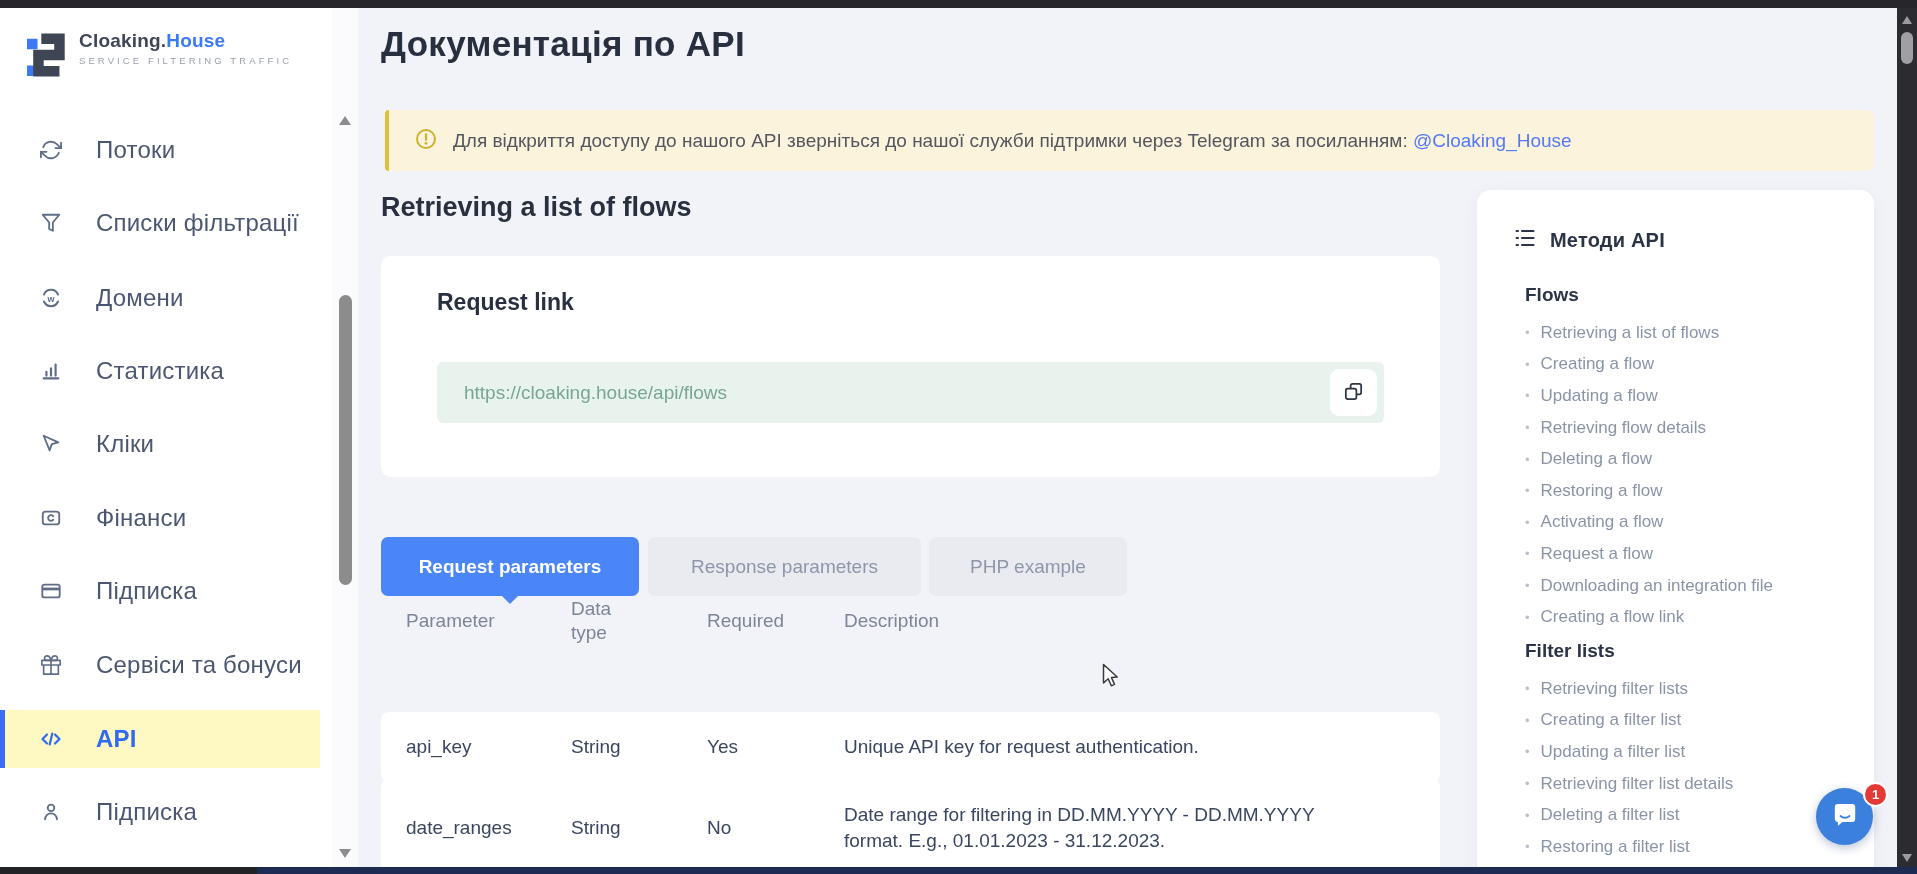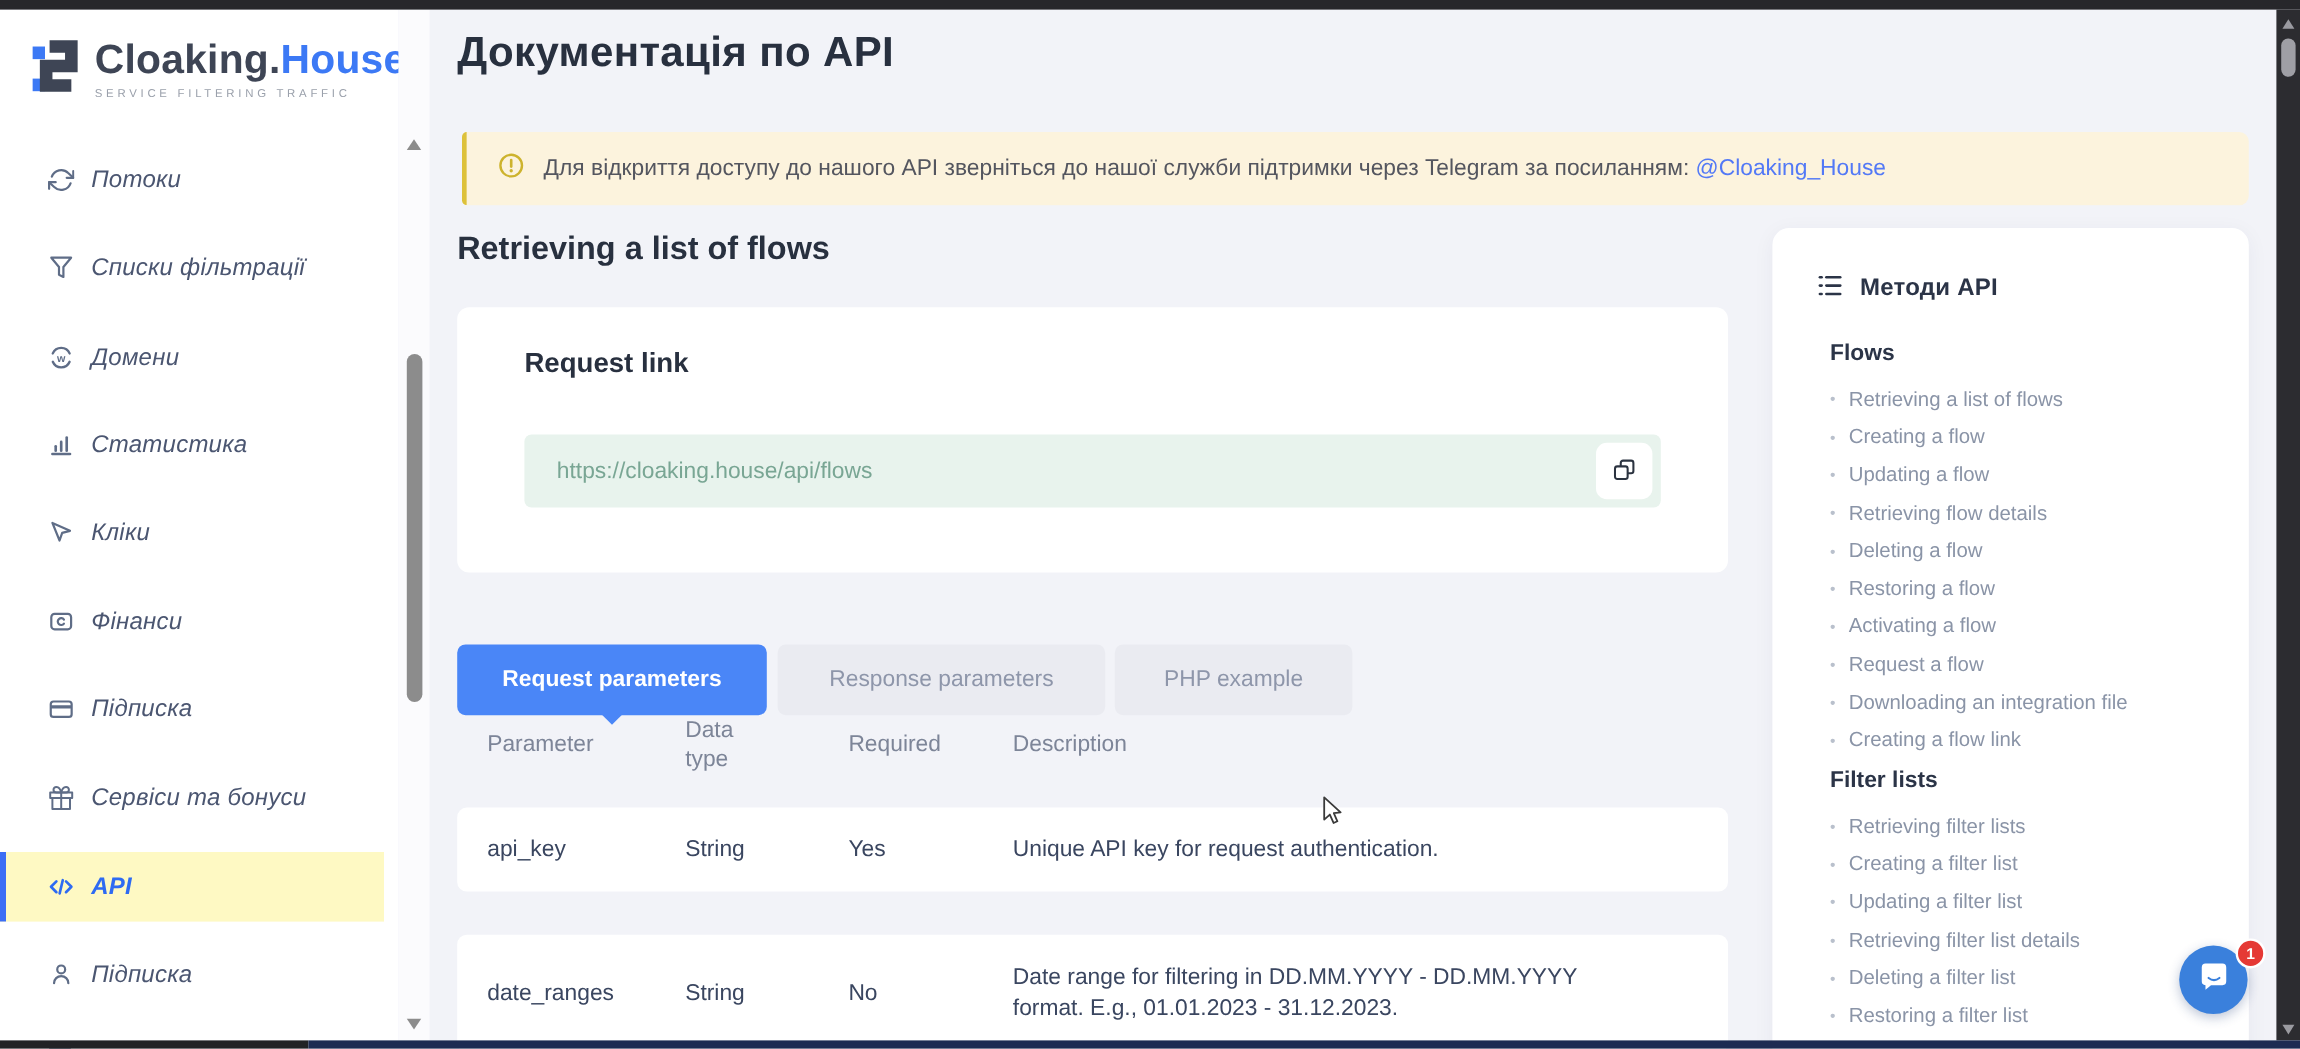--- a/index.html
+++ b/index.html
@@ -17,27 +17,27 @@
   .tri-up-light { position:absolute; left:5px; top:8px; width:0; height:0;
     border-left:5px solid transparent; border-right:5px solid transparent; border-bottom:8px solid #9a9aa0; }
   .page-thumb { position:absolute; left:4px; top:24px; width:12px; height:32px; background:#9f9fa5; border-radius:6px; }
   .tri-down-light { position:absolute; left:5px; top:846px; width:0; height:0;
     border-left:5px solid transparent; border-right:5px solid transparent; border-top:8px solid #9a9aa0; }
 
   
   .sidebar { position:absolute; left:0; top:8px; width:332px; height:859px; background:#ffffff; z-index:10; }
   .logo { position:absolute; left:27px; top:22px; display:flex; align-items:flex-start; }
   .logo-text { margin-left:10px; }
-  .brand { font-size:34px; font-weight:600; color:#3e4555; letter-spacing:0.2px; line-height:1.2; }
+  .brand { font-size:19px; font-weight:600; color:#3e4555; letter-spacing:0.2px; line-height:1.2; }
   .brand .accent { color:#3c79f5; }
   .tagline { margin-top:2px; font-size:9.5px; letter-spacing:3.1px; color:#9aa0ab; }
 
   .side-item { position:absolute; left:0; width:320px; height:58px; display:flex; align-items:center; cursor:pointer; }
   .side-item .ic { width:26px; margin-left:38px; display:flex; justify-content:center; }
-  .side-item .lbl { margin-left:12px; font-size:20px; color:#4b5671; font-weight:500; letter-spacing:0.2px;font-style:italic; }
+  .side-item .lbl { margin-left:32px; font-size:24px; color:#4b5671; font-weight:500; letter-spacing:0.2px; }
   .side-item.active { background:#fef9c3; box-shadow:inset 5px 0 0 #3c6ef5; }
   .side-item.active .lbl { color:#2e6bf2; font-weight:700; }
   .icon-frag { position:absolute; left:41px; top:861px; width:18px; height:7px; background:#6b7890; border-radius:3px 3px 0 0; }
 
   
   .side-scroll { position:absolute; left:332px; top:8px; width:26px; height:859px; background:#fbfbfd; z-index:11; }
   .tri-up-gray { position:absolute; left:7px; top:108px; width:0; height:0;
     border-left:6px solid transparent; border-right:6px solid transparent; border-bottom:9px solid #8c8c8c; }
   .side-thumb { position:absolute; left:7px; top:287px; width:13px; height:290px; background:#8c8c8c; border-radius:7px; }
   .tri-down-gray { position:absolute; left:7px; top:841px; width:0; height:0;
@@ -68,21 +68,21 @@
          border-left:9px solid transparent; border-right:9px solid transparent; border-top:9px solid #4a86f7; }
   .tab1 { left:381px; width:258px; }
   .tab2 { left:648px; width:273px; }
   .tab3 { left:929px; width:198px; }
 
   .tgrid { display:grid; grid-template-columns:165px 136px 137px 1fr; padding-left:25px; align-items:center; }
   .thead { position:absolute; left:381px; top:592px; width:1059px; min-height:58px; color:#7d8598; font-size:19px; }
   .thead .wrap { display:inline-block; width:62px; line-height:1.25; }
   .trow { position:absolute; left:381px; width:1059px; background:#fff; border-radius:8px; font-size:19px; color:#3a4660; }
   .trow .desc { max-width:540px; line-height:1.35; padding-right:20px; }
-  .row1 { top:673px; height:70px; }
+  .row1 { top:712px; height:70px; }
   .row2 { top:779px; height:98px; }
 
   
   .methods { position:absolute; left:1477px; top:190px; width:397px; height:700px; background:#fff; border-radius:14px;
              box-shadow:0 4px 18px rgba(40,48,70,0.05); }
   .mp-header { position:absolute; left:36px; top:36px; display:flex; align-items:center; }
   .mp-title { margin-left:13px; font-size:20px; font-weight:700; color:#2b3447; letter-spacing:0.2px; }
   .mp-body { position:absolute; left:48px; top:94px; right:26px; }
   .mp-sec { font-size:19px; font-weight:700; color:#2b3447; margin-bottom:11px; }
   .mp-body ul { list-style:none; margin-bottom:7px; }

